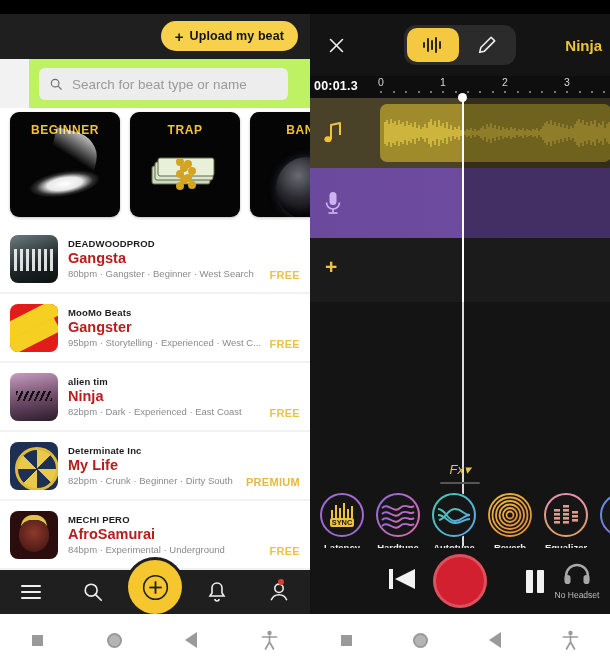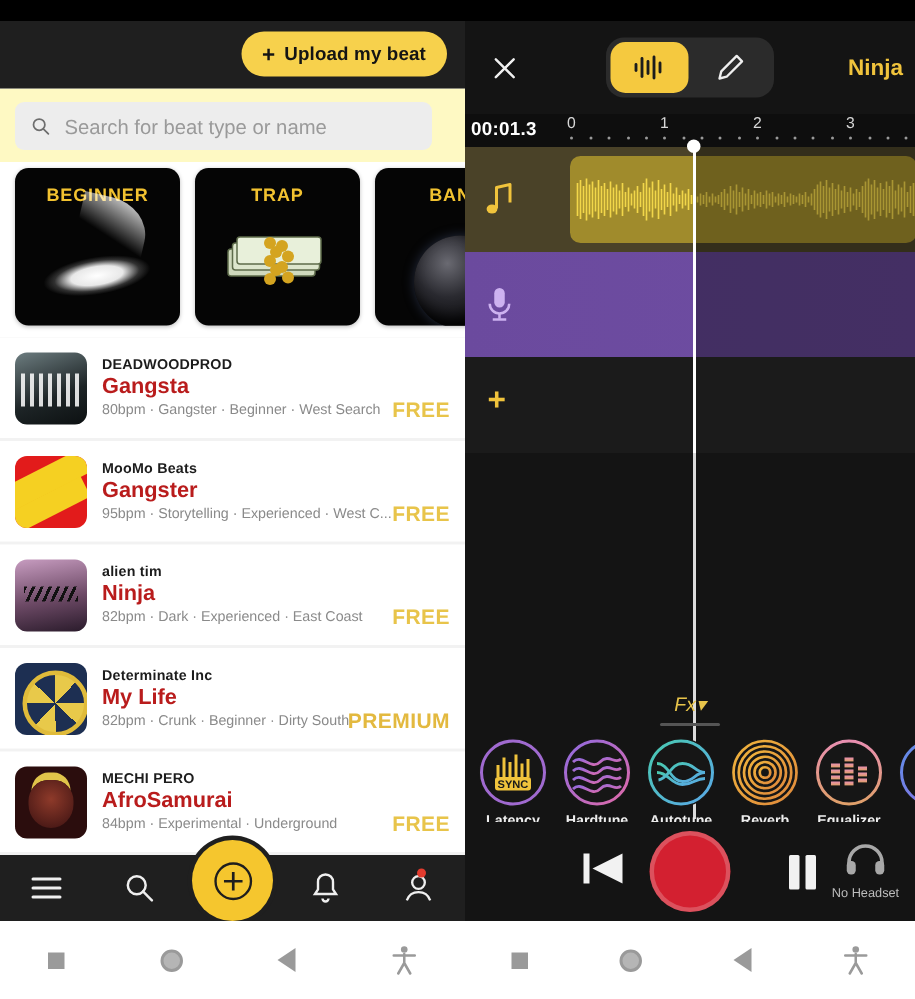--- a/index.html
+++ b/index.html
@@ -14,21 +14,21 @@
 
   .l-statusbar { height:14px; background:#000; }
 
   .l-topbar { height:45px; background:#1f1f1f; position:relative; }
   .upload-btn { position:absolute; right:12px; top:7px; height:30px;
     background:#f7d14c; border-radius:15px; color:#141414;
     font-size:12.5px; font-weight:bold; display:flex; align-items:center;
     padding:0 14px; gap:6px; letter-spacing:.1px; }
   .upload-plus { font-size:15px; font-weight:bold; line-height:1; }
 
-  .l-searchwrap { background:#fef9c3; padding:9px 22px 8px 10px; }
+  .l-searchwrap { background:#bef264; padding:9px 22px 8px 10px;margin-left:29px; }
   .search-box { height:32px; background:#ededed; border-radius:6px;
     display:flex; align-items:center; padding:0 10px; gap:9px; }
   .search-ico { width:14px; height:14px; flex:0 0 auto; }
   .search-ph { color:#9a9a9a; font-size:13.5px; }
 
   .cards { background:#fff; padding:4px 0 8px 10px; display:flex; gap:10px;
      overflow:hidden; }
   .card { width:110px; height:105px; border-radius:9px; flex:0 0 auto;
      background:#050505; position:relative; overflow:hidden;
      box-shadow:0 1px 3px rgba(0,0,0,.25); }
@@ -52,21 +52,21 @@
   .beatlist { background:#f2f2f2; }
   .beat-row { height:67px; background:#fff; margin:0 0 2px 0; display:flex;
      align-items:center; padding:0 10px; position:relative; }
   .beat-thumb { width:48px; height:48px; border-radius:8px; flex:0 0 auto;
      overflow:hidden; position:relative; background:#222; }
   .beat-meta { margin-left:10px; flex:1 1 auto; min-width:0; }
   .beat-artist { font-size:9.5px; font-weight:bold; color:#1c1c1c; letter-spacing:.15px;}
   .beat-name { font-size:14.5px; font-weight:bold; color:#b91c1c; margin:1px 0 2px;}
   .beat-tags { font-size:9.5px; color:#8a8a8a; white-space:nowrap; overflow:hidden;
      text-overflow:ellipsis; max-width:205px;}
-  .beat-badge { position:absolute; right:10px; bottom:11px; font-size:14px;
+  .beat-badge { position:absolute; right:10px; bottom:11px; font-size:11px;
      font-weight:bold; letter-spacing:.3px; }
   .badge-free { color:#e8c44a; }
   .badge-premium { color:#e3b93f; }
 
   
   .th-dead { background:linear-gradient(160deg,#6d7d80,#1d2426 60%,#0c1011);}
   .th-dead:after{content:"";position:absolute;left:4px;top:14px;right:4px;height:22px;
     background:repeating-linear-gradient(90deg,#fff 0 3px,transparent 3px 6px);opacity:.85;}
   .th-momo { background:#e21b1b; }
   .th-momo:before{content:"";position:absolute;left:-8px;top:6px;width:64px;height:17px;

